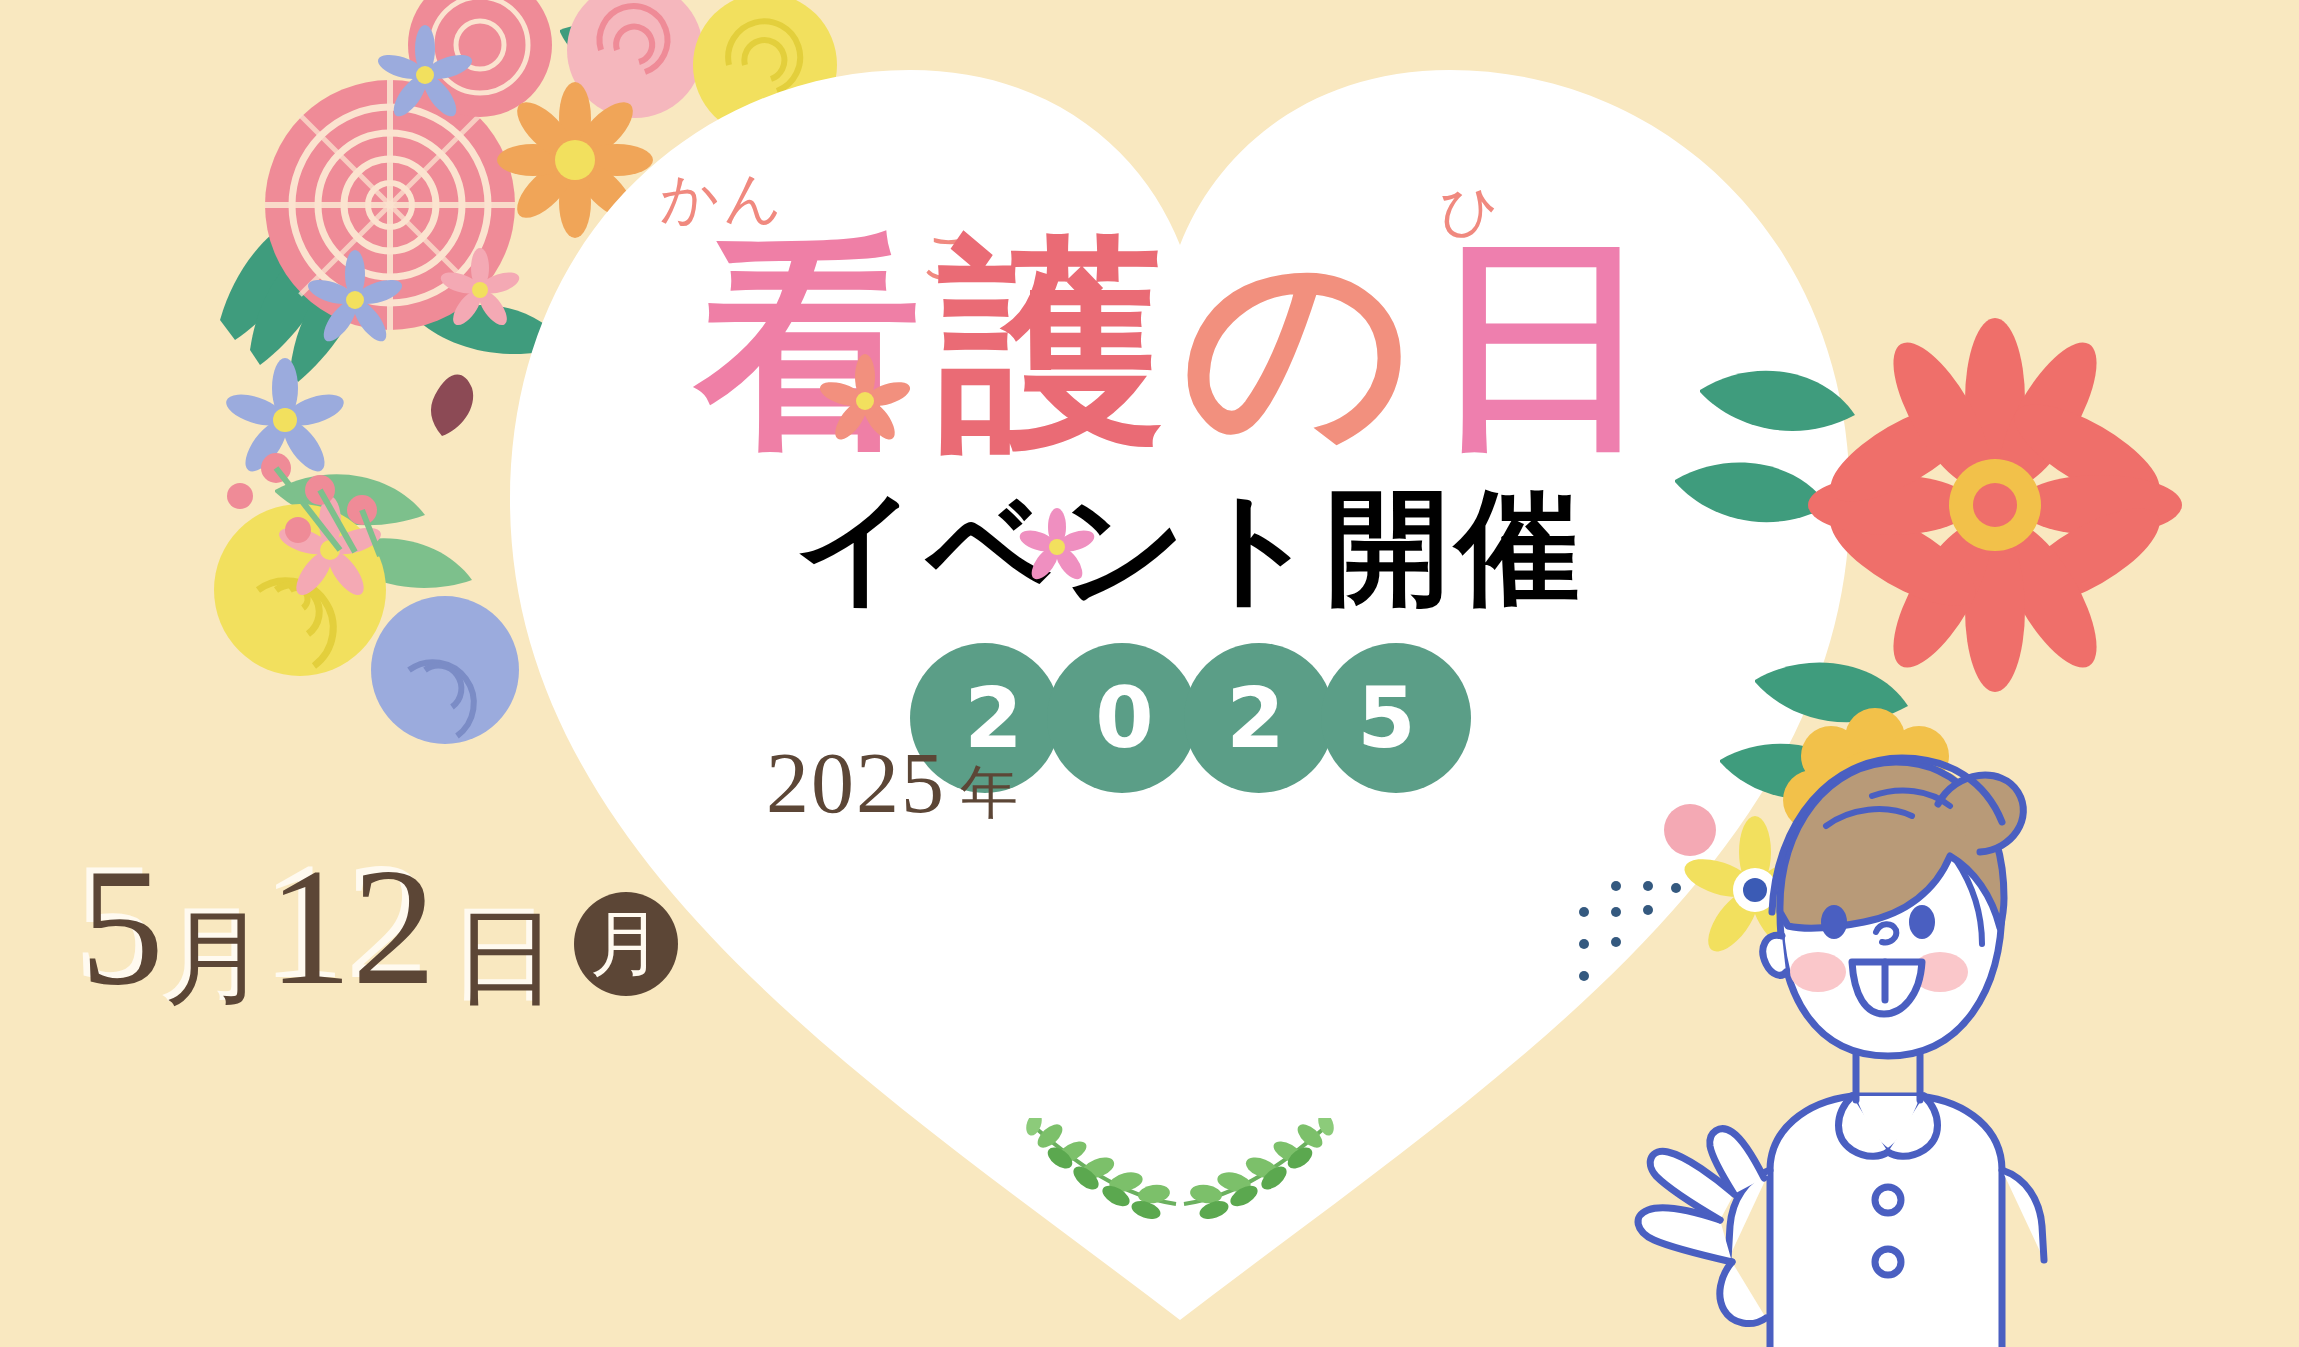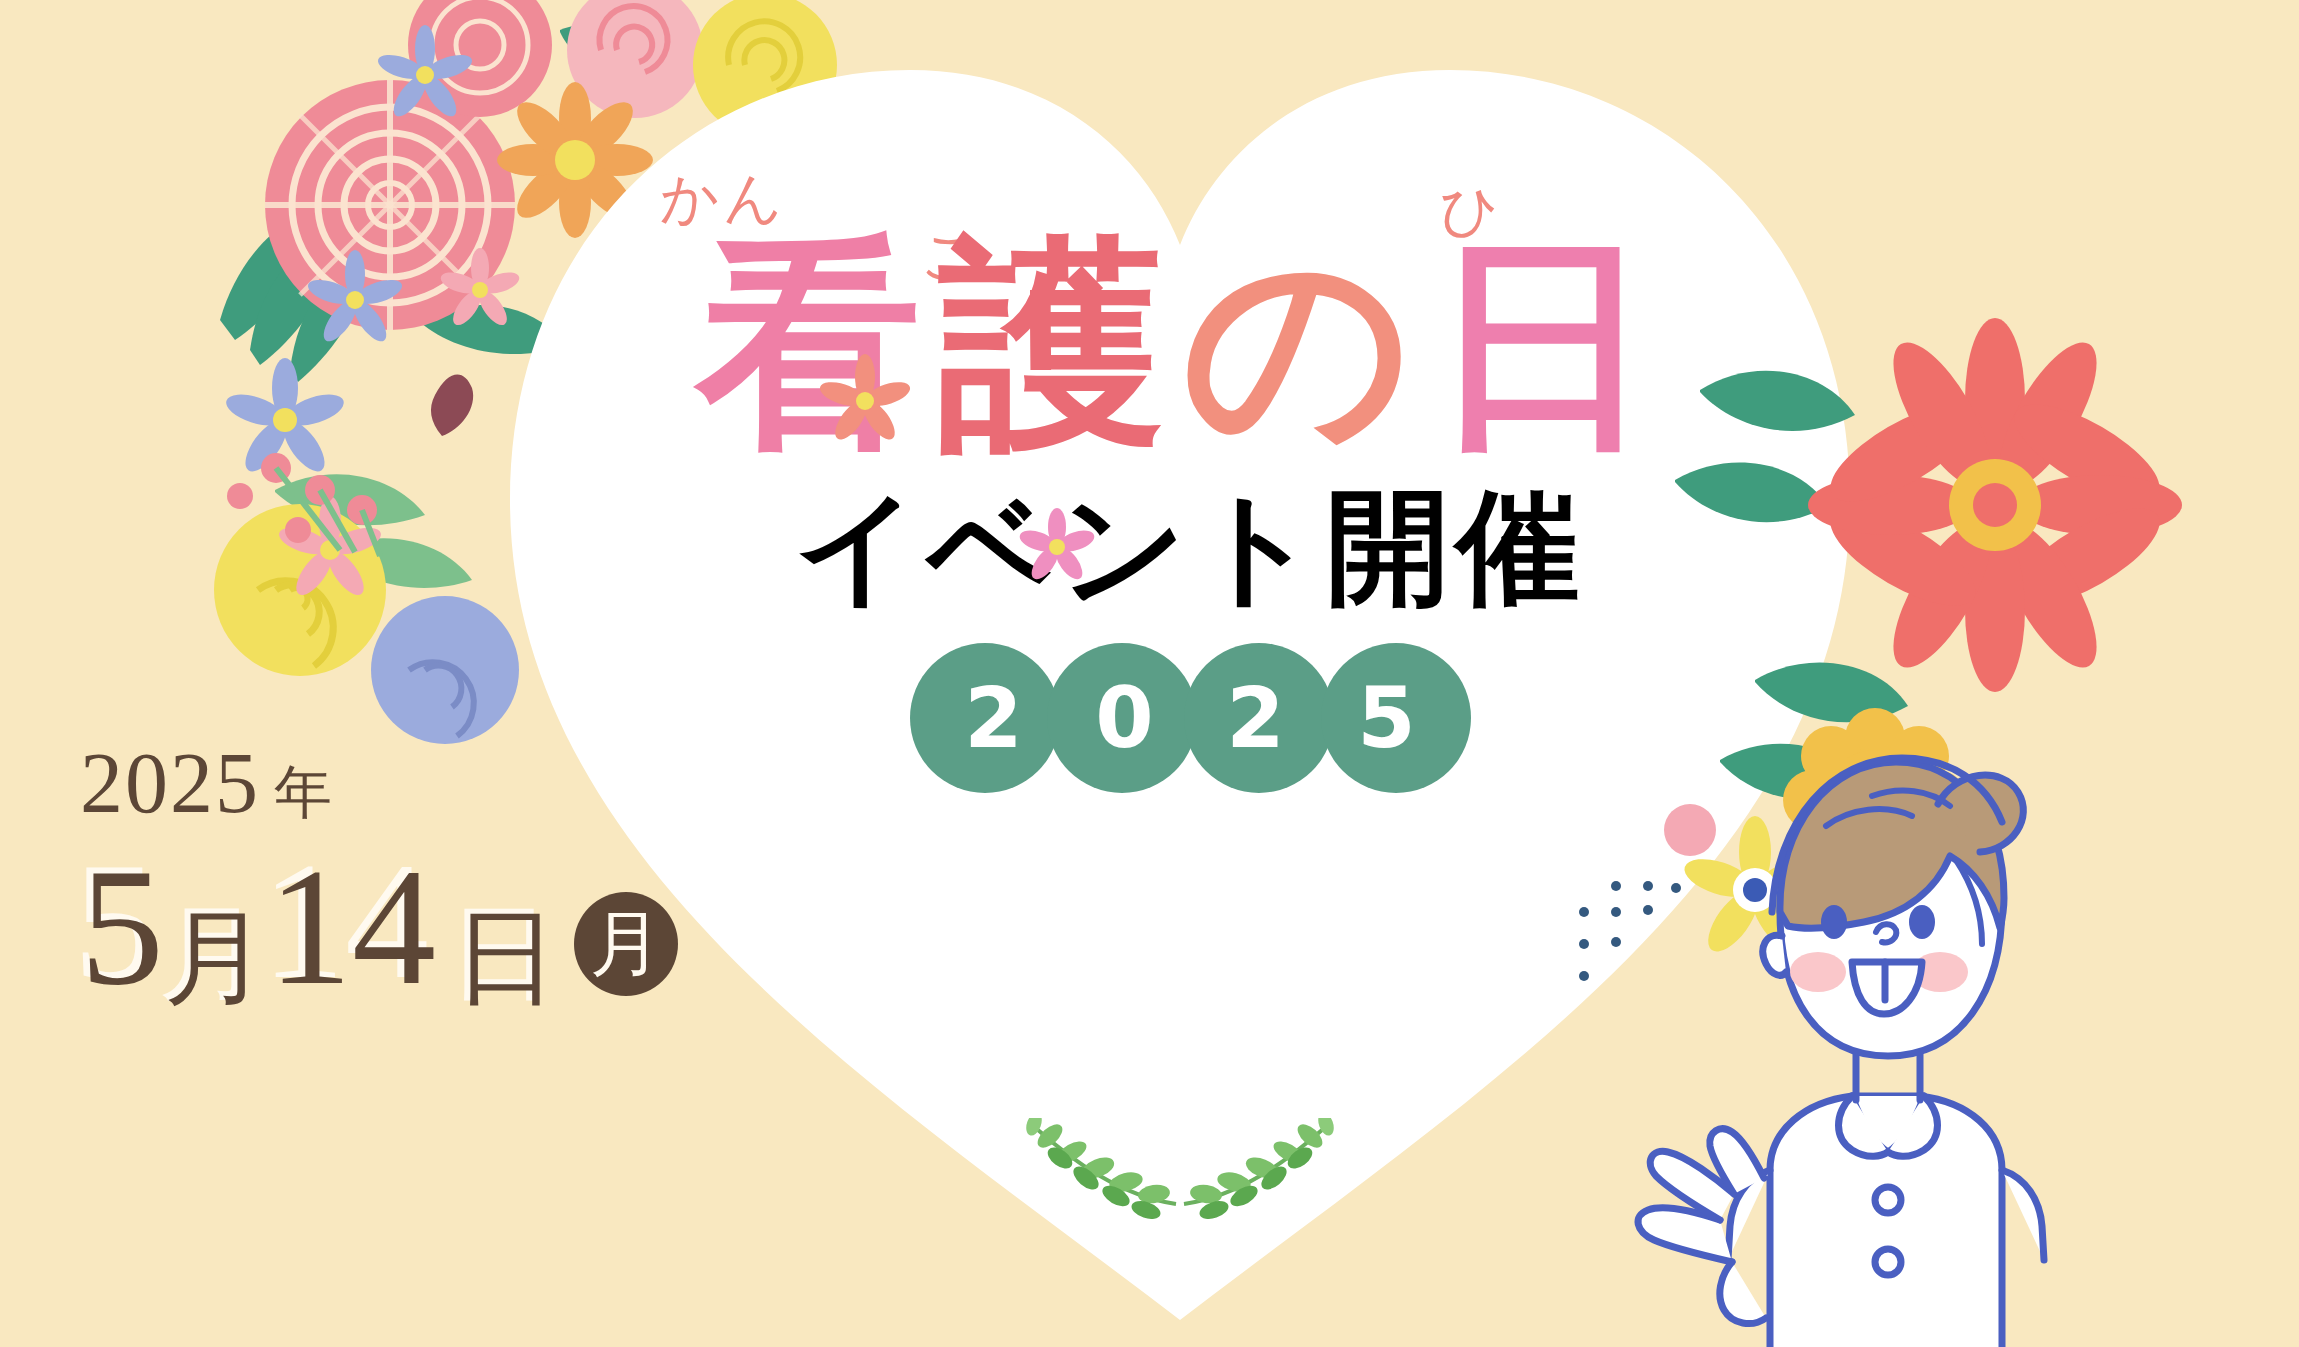--- a/index.html
+++ b/index.html
@@ -75,21 +75,21 @@
 
   
   .wreath{position:absolute;left:1020px;top:1118px;width:320px;height:110px;}
 
   
   .date-block{
     position:absolute;left:80px;top:740px;width:940px;
     color:#5c4636;
     font-family:"Liberation Serif", serif;
   }
-  .year-line{font-size:86px;line-height:1;letter-spacing:2px;}
+  .year-line{font-size:86px;line-height:1;letter-spacing:2px;text-align:right;}
   .year-line .jp{font-size:58px;margin-left:14px;}
 
   .day-line{
     font-size:168px;line-height:1;margin-top:16px;white-space:nowrap;
     text-shadow:-7px -6px 0 #fffaf0;
     display:flex;align-items:flex-end;
   }
   .day-line .jp-sm{font-size:104px;text-shadow:-6px -5px 0 #fffaf0;}
   .day-line .sp{display:inline-block;width:18px;}
   .weekday-circle{
@@ -470,20 +470,20 @@
     </svg>
   </div>
 
   <div class="date-block">
     <div class="year-line">
       <span>2025</span><span class="jp">年</span>
     </div>
     <div class="day-line">
       <span>5</span>
         <span class="jp-sm">月</span>
-        <span>14</span>
+        <span>12</span>
         <span class="sp"></span>
         <span class="jp-sm">日</span>
         <span class="weekday-circle">月</span>
     </div>
   </div>
 
 </div>
 
 </body></html>

